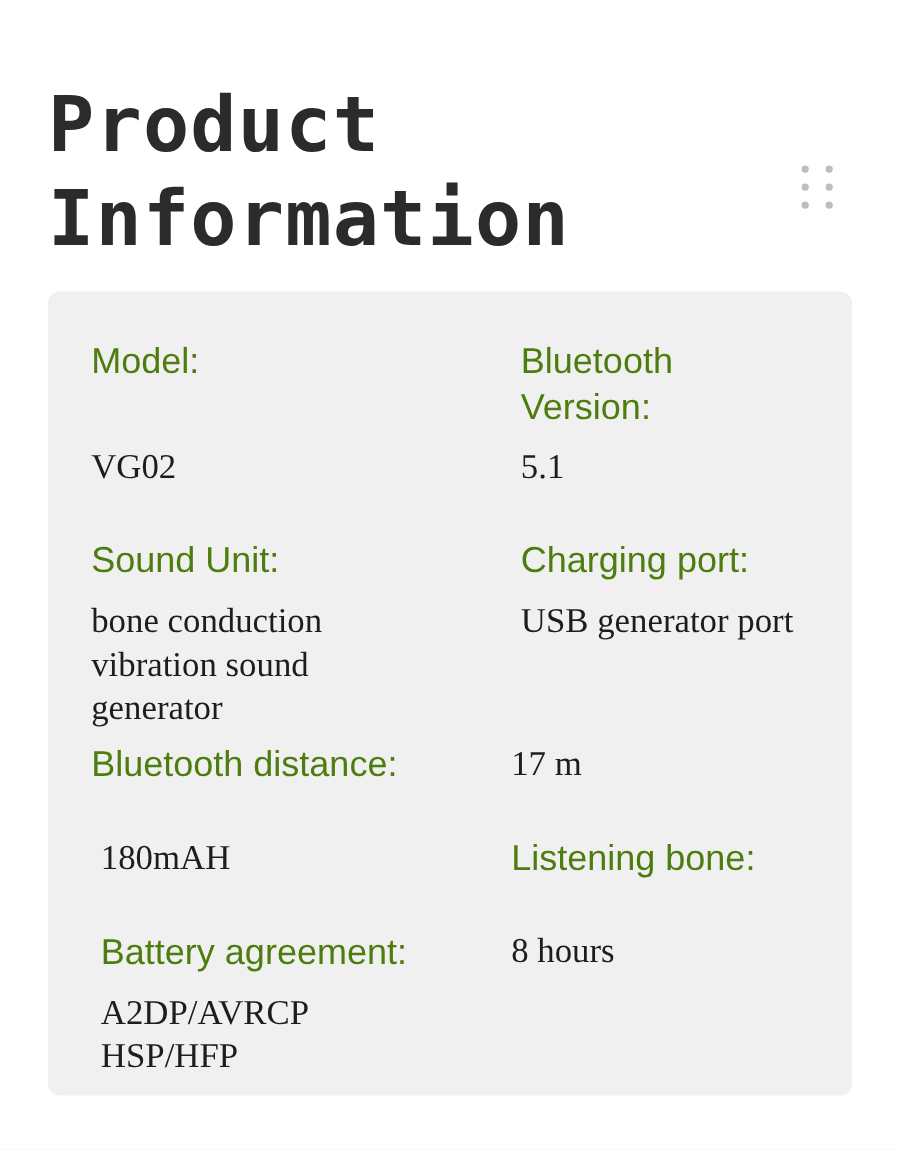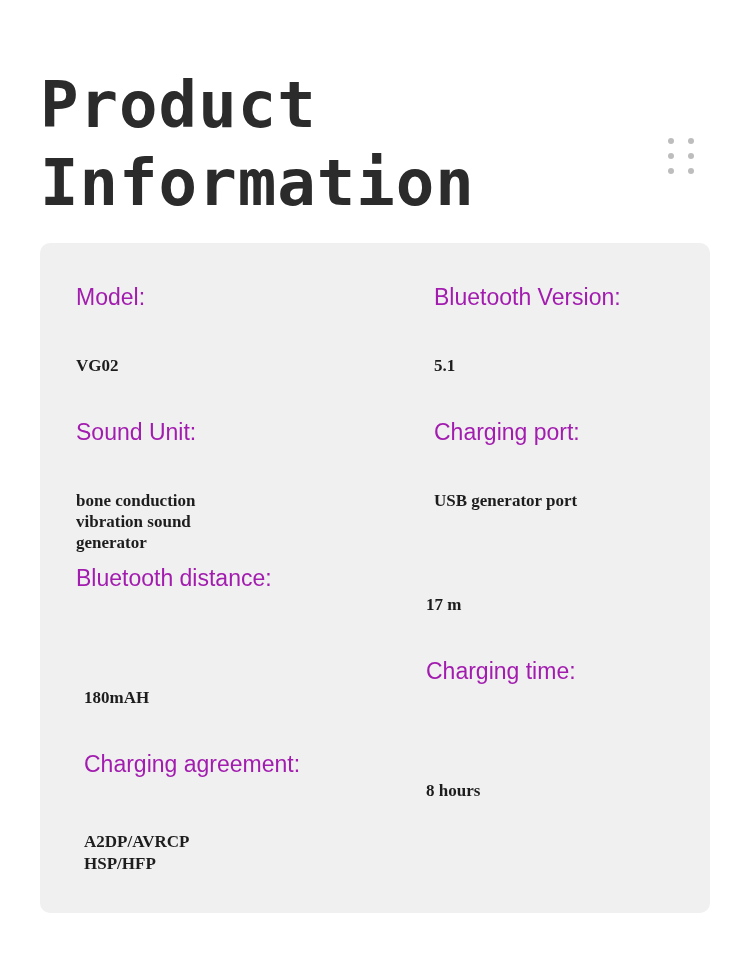--- a/index.html
+++ b/index.html
@@ -71,34 +71,33 @@
   }
   .spec-grid {
     display: grid;
     grid-template-columns: 350px 1fr;
     grid-auto-rows: min-content;
   }
   .cell {
     box-sizing: border-box;
   }
   .label {
-    color: #a21caf;
-    font-size: 23px;
+    color: #4d7c0f;
+    font-size: 30px;
     font-family: "Liberation Sans", sans-serif;
     line-height: 1.25;
     white-space: pre-line;
   }
   .value {
     color: #1d1d1d;
-    font-size: 17px;
+    font-size: 29px;
     font-family: "Liberation Serif", serif;
-    font-weight: bold;
+    font-weight: normal;
     line-height: 1.25;
     white-space: pre-line;
-    margin-top: 30px;
   }
 
   
   .row-label { padding-top: 0; padding-bottom: 13px; }
   .row-value { padding-bottom: 42px; }
   .row-value.tight { padding-bottom: 10px; }
   .row-value.last { padding-bottom: 0; }
 
   .indent-right { padding-left: 8px; }
 </style>
@@ -132,22 +131,22 @@
       <div class="cell label row-label indent-right">Charging port:</div>
       <div class="cell value row-value tight">bone conduction
 vibration sound
 generator</div>
       <div class="cell value row-value tight indent-right">USB generator port</div>
 
       <div class="cell label row-label">Bluetooth distance:</div>
       <div class="cell value row-value">17 m</div>
       <div class="cell value row-value indent-right">180mAH</div>
 
-      <div class="cell label row-label">Charging time:</div>
-      <div class="cell label row-label indent-right">Charging agreement:</div>
+      <div class="cell label row-label">Listening bone:</div>
+      <div class="cell label row-label indent-right">Battery agreement:</div>
       <div class="cell value row-value last">8 hours</div>
       <div class="cell value row-value last indent-right">A2DP/AVRCP
 HSP/HFP</div>
 
     </div>
   </div>
 
 </div>
 
 </body></html>

